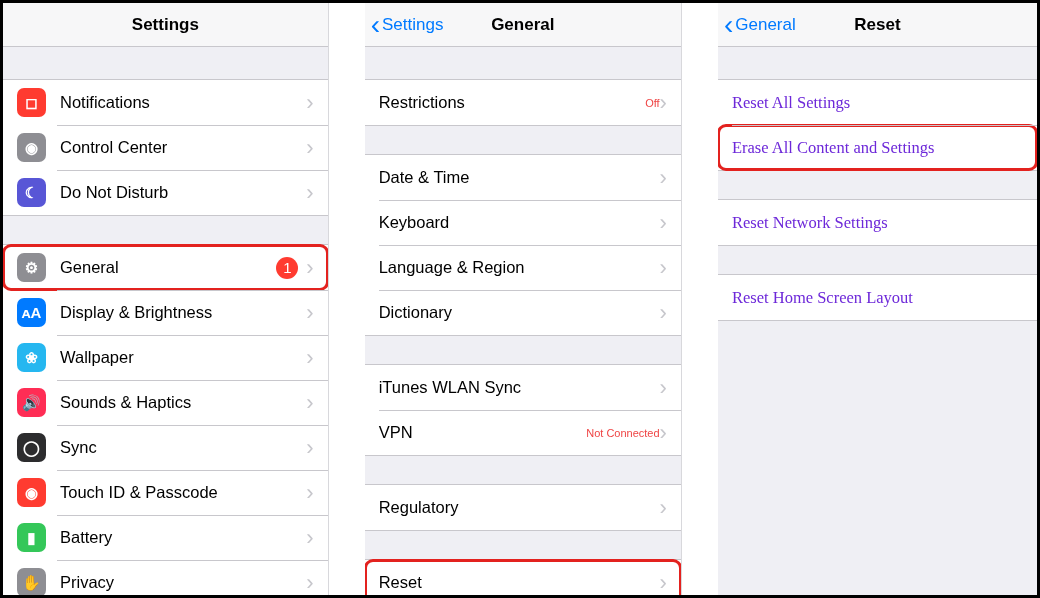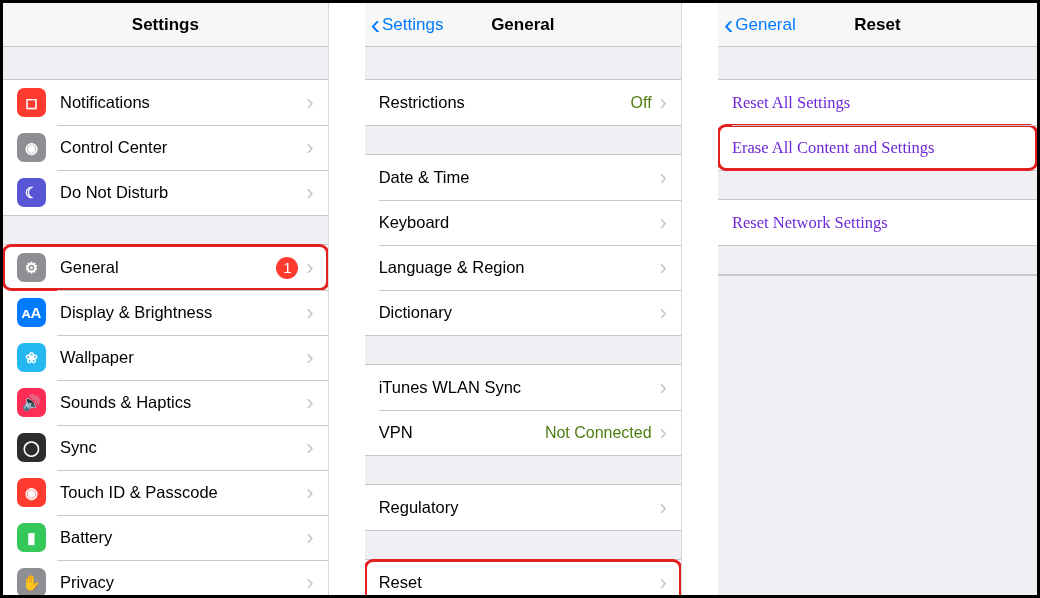--- a/index.html
+++ b/index.html
@@ -60,21 +60,21 @@
 }
 .p1 .cell + .cell::before { left: 54px; }
 .icon {
   width: 29px; height: 29px; border-radius: 7px;
   margin-right: 14px; flex-shrink: 0;
   display: flex; align-items: center; justify-content: center;
   color: #fff; font-size: 15px; font-weight: 600;
 }
 .label { flex: 1; font-size: 16.5px; color: #000; }
 .label.link { color: #6d28d9; font-family: Liberation Serif, serif; }
-.detail { font-size: 16px; color: #4d7c0f; margin-right: 8px; }
+.detail { font-size: 11px; color: #ef4444; margin-right: 0; }
 .badge {
   background: #ff3b30; color: #fff; border-radius: 11px;
   min-width: 22px; height: 22px; font-size: 15px;
   display: flex; align-items: center; justify-content: center;
   margin-right: 8px;
 }
 .chevron { color: #c7c7cc; font-size: 22px; line-height: 1; }
 
 .hl { outline: 3px solid #e3221f; outline-offset: -2px; border-radius: 8px; }
 
@@ -245,17 +245,20 @@
           </div>
         </div>
       <div class="spacer-s"></div>
       <div class="group" id="p3g2">
           <div class="cell">
             <div class="label link">Reset Network Settings</div>
           </div>
         </div>
       <div class="spacer-s"></div>
       <div class="group" id="p3g3">
+          <div class="cell">
+            <div class="label link">Reset Home Screen Layout</div>
+          </div>
         </div>
     </div>
   </div>
 
 </div>
 
 </body></html>

